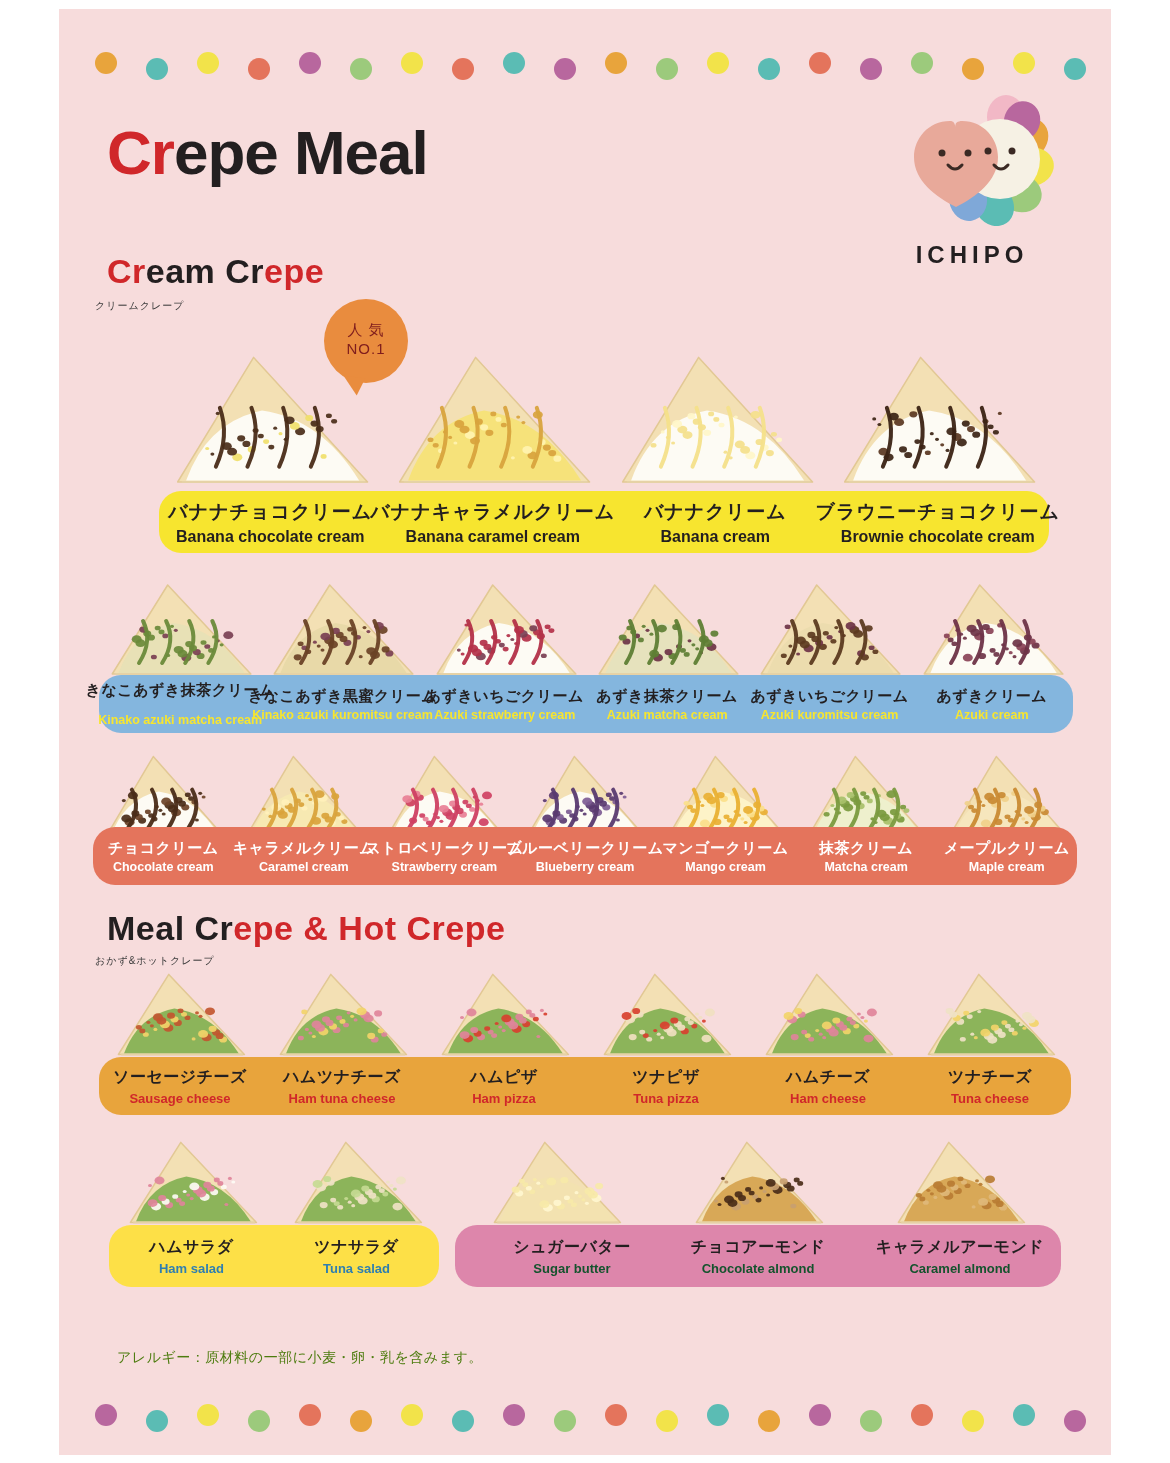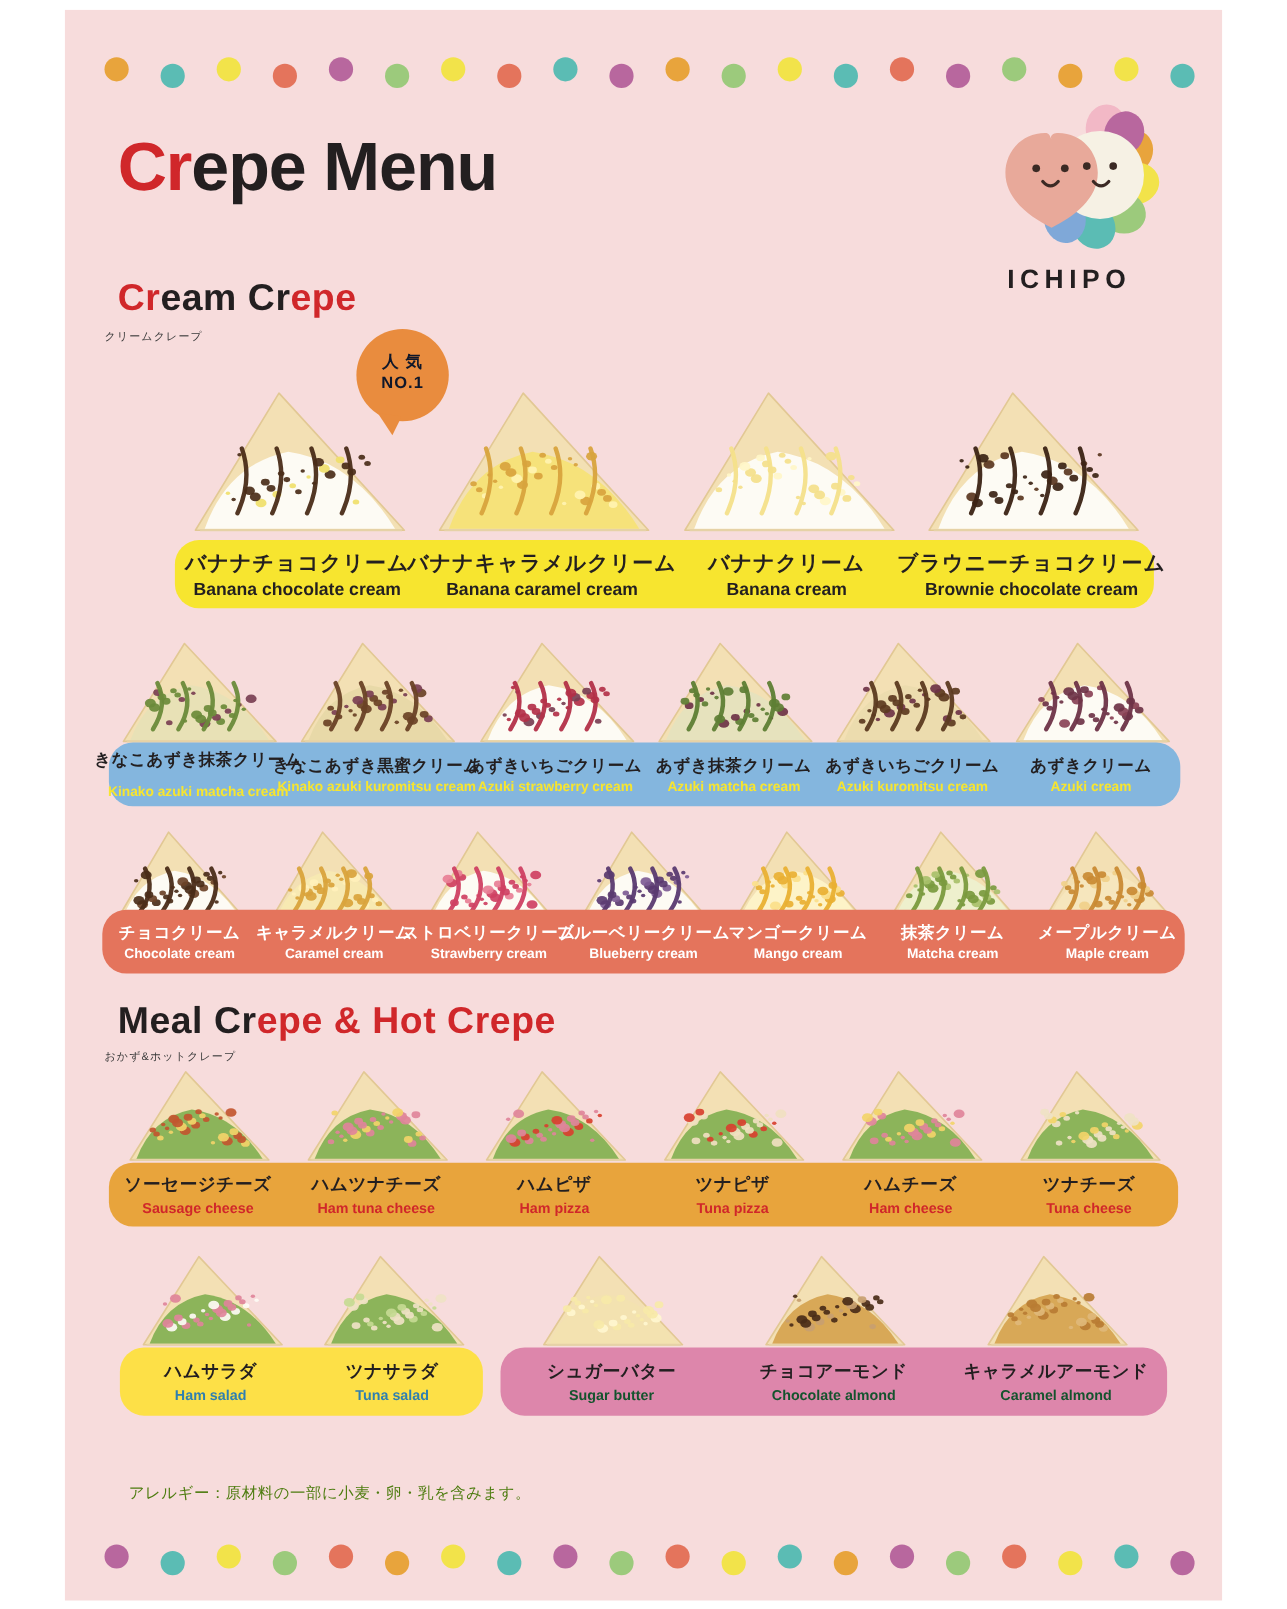--- a/index.html
+++ b/index.html
@@ -93,28 +93,27 @@
   }
   
   .popular {
     position: absolute;
     left: 265px;
     top: 290px;
     width: 84px;
     height: 84px;
     border-radius: 50%;
     background: #e98c3e;
-    color: #0f172a;
+    color: #7f1d1d;
     text-align: center;
     font-size: 15px;
     line-height: 1.25;
     padding-top: 22px;
     box-sizing: border-box;
     letter-spacing: 1px;
-    font-weight: bold;
   }
   .popular:after {
     content: "";
     position: absolute;
     left: 18px;
     bottom: -12px;
     width: 0;
     height: 0;
     border-left: 16px solid transparent;
     border-right: 6px solid transparent;
@@ -211,21 +210,21 @@
         <div class="dot" style="background: rgb(242, 227, 74); left: 648px; top: 0px;"></div>
         <div class="dot" style="background: rgb(91, 188, 180); left: 699px; top: 6px;"></div>
         <div class="dot" style="background: rgb(228, 116, 92); left: 750px; top: 0px;"></div>
         <div class="dot" style="background: rgb(184, 103, 158); left: 801px; top: 6px;"></div>
         <div class="dot" style="background: rgb(156, 202, 124); left: 852px; top: 0px;"></div>
         <div class="dot" style="background: rgb(232, 164, 60); left: 903px; top: 6px;"></div>
         <div class="dot" style="background: rgb(242, 227, 74); left: 954px; top: 0px;"></div>
         <div class="dot" style="background: rgb(91, 188, 180); left: 1005px; top: 6px;"></div>
       </div>
 
-    <div class="title"><span class="red">Cr</span><span>epe Menu</span></div>
+    <div class="title"><span class="red">Cr</span><span>epe Meal</span></div>
 
     <div class="logo-wrap">
       <svg width="210" height="150" viewBox="0 0 210 150">
         <g transform="translate(105,70)">
           <g>
             <ellipse cx="34" cy="-42" rx="19" ry="22" fill="#f2b8c6"></ellipse>
             <ellipse cx="56" cy="-20" rx="19" ry="22" fill="#e8a43c" transform="rotate(40 56 -20)"></ellipse>
             <ellipse cx="60" cy="8" rx="19" ry="22" fill="#f2e34a" transform="rotate(75 60 8)"></ellipse>
             <ellipse cx="48" cy="34" rx="19" ry="22" fill="#9cca7c" transform="rotate(110 48 34)"></ellipse>
             <ellipse cx="22" cy="46" rx="19" ry="22" fill="#5bbcb4" transform="rotate(145 22 46)"></ellipse>
@@ -1306,21 +1305,21 @@
               <ellipse cx="61.0" cy="46.7" rx="4" ry="3.1" fill="#b97c33" opacity="0.92"></ellipse>
               <ellipse cx="93.1" cy="64.9" rx="5" ry="3.9" fill="#e0b97a" opacity="0.92"></ellipse>
               <ellipse cx="38.4" cy="53.3" rx="2" ry="1.6" fill="#b97c33" opacity="0.92"></ellipse>
               <ellipse cx="70.5" cy="41.7" rx="3" ry="2.3" fill="#b97c33" opacity="0.92"></ellipse>
               <ellipse cx="102.6" cy="59.8" rx="4" ry="3.1" fill="#e0b97a" opacity="0.92"></ellipse>
               <ellipse cx="48.0" cy="48.2" rx="5" ry="3.9" fill="#b97c33" opacity="0.92"></ellipse>
     <path d="M 11.200000000000001 85.5 L 133 85.5" stroke="#e6d2a6" stroke-width="2"></path>
   </svg></div>
         </div>
         <div class="bar pink" style="left: 396px; top: 1216px; width: 606px; height: 62px;">
-          <div class="cell" style="left: 0px; width: 202px;">
+          <div class="cell" style="left: 16px; width: 202px;">
             <div class="jp">シュガーバター</div>
             <div class="en">Sugar butter</div>
           </div>
           <div class="cell" style="left: 202px; width: 202px;">
             <div class="jp">チョコアーモンド</div>
             <div class="en">Chocolate almond</div>
           </div>
           <div class="cell" style="left: 404px; width: 202px;">
             <div class="jp">キャラメルアーモンド</div>
             <div class="en">Caramel almond</div>

